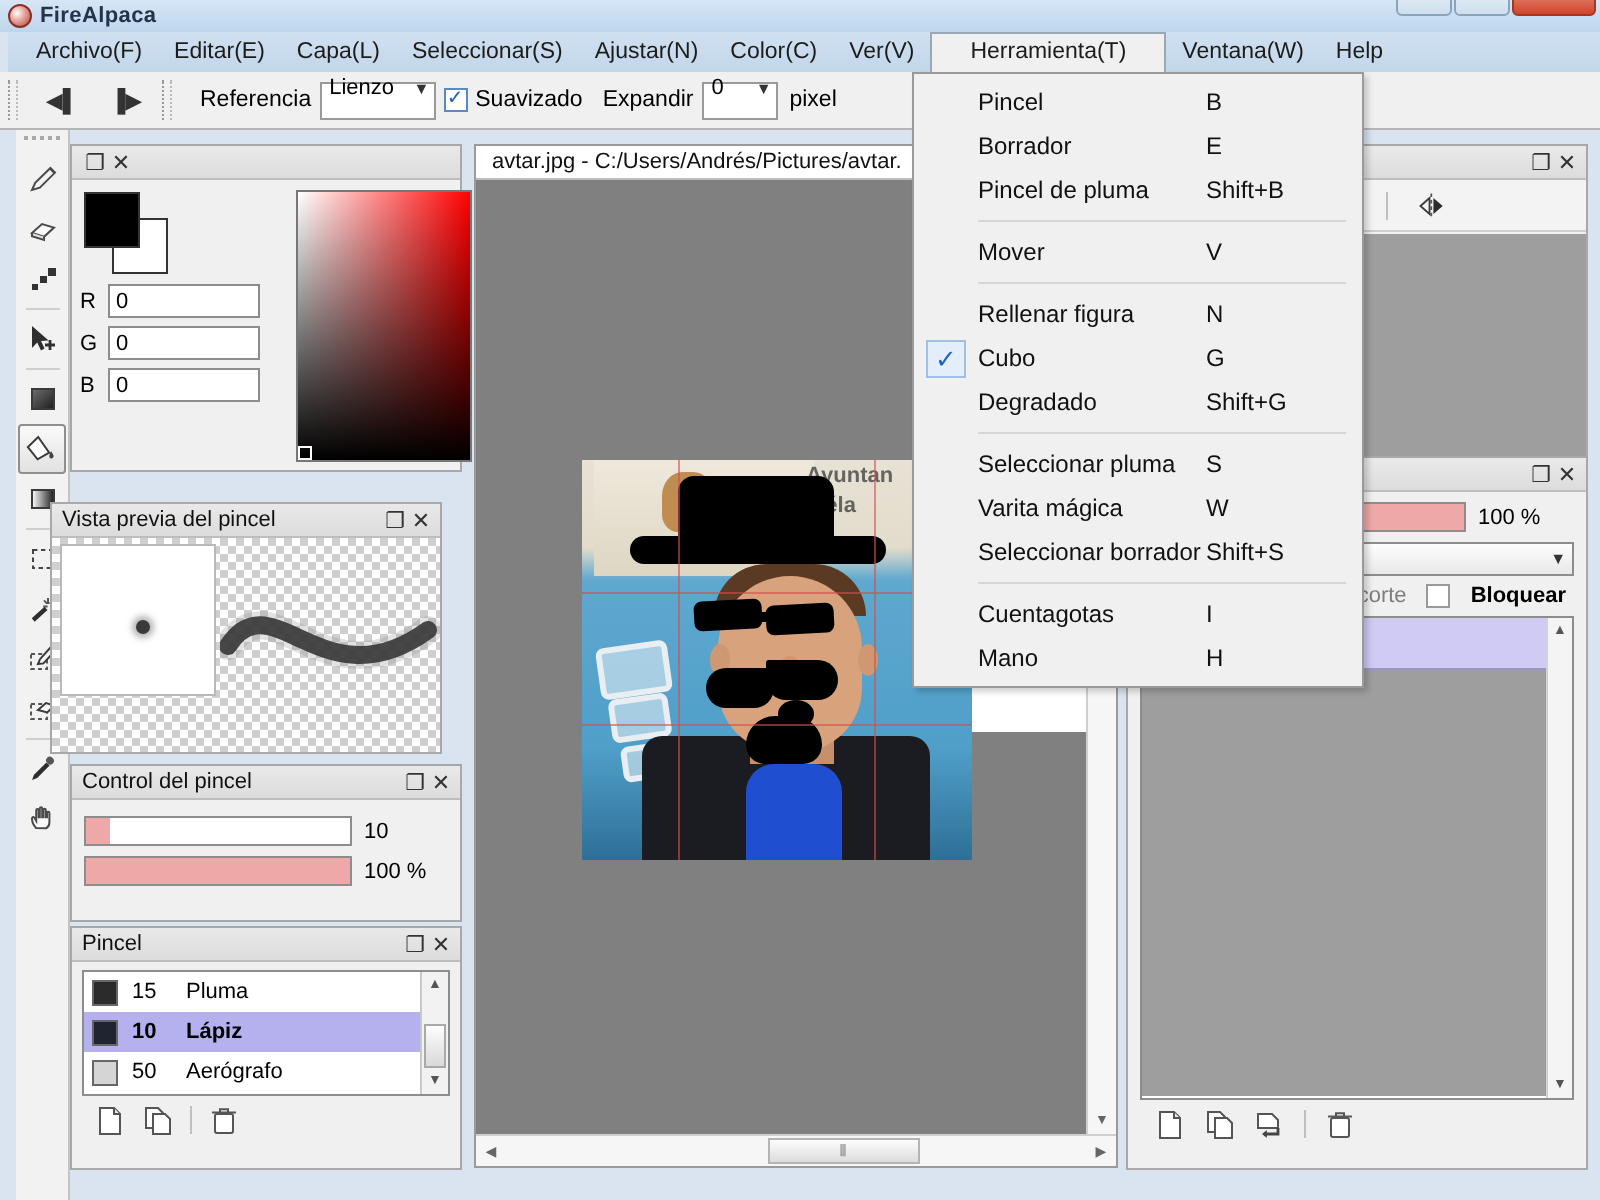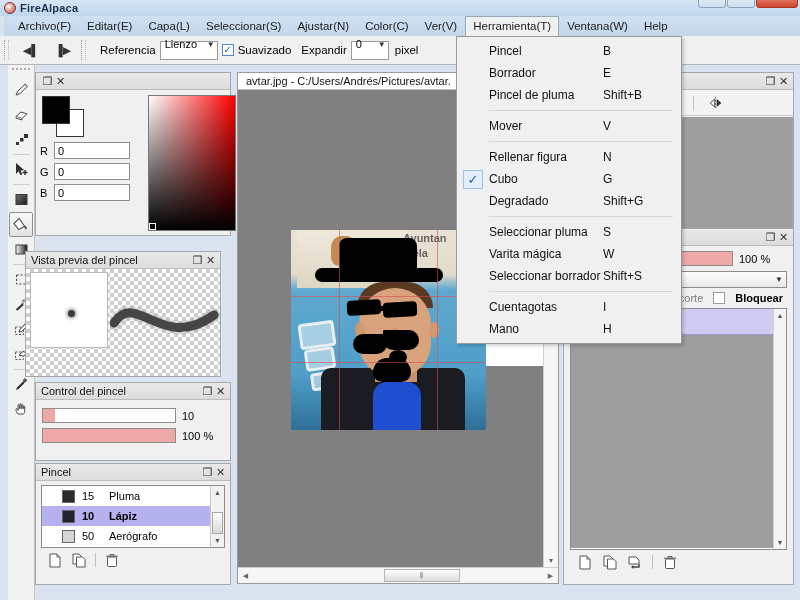--- a/index.html
+++ b/index.html
@@ -39,21 +39,21 @@
     position: absolute; left: 4px; top: 16px; width: 800px; height: 20px;
     background: linear-gradient(180deg,#cfe0f1 0%, #c3d7ea 100%);
     display: flex; align-items: center; padding-left: 6px;
   }
   .menu-item {
     padding: 2px 8px; font-size: 11.5px; color: #1c1c1c; cursor: default;
     line-height: 16px; white-space: nowrap;
   }
   .menu-item.open {
     background: #f0f0f0; border: 1px solid #9aa7b5; border-bottom: none;
-    padding: 1px 7px; height: 20px; position: relative; z-index: 60; text-align: center;
+    padding: 1px 19px; height: 20px; position: relative; z-index: 60; text-align: center;
   }
 
   
   .optionbar {
     position: absolute; left: 0; top: 36px; width: 800px; height: 29px;
     background: #f0f0f0; border-bottom: 1px solid #b6b6b6;
     display: flex; align-items: center; padding-left: 4px; gap: 4px;
   }
   .grip { width: 5px; height: 20px; border-left: 1px dotted #999; border-right: 1px dotted #bbb; margin-right:4px;}
   .navbtn {
@@ -133,21 +133,21 @@
             background: #3a3a3a; box-shadow: 0 0 3px 2px rgba(90,90,90,.45); }
 
   
   .sldrow { display: flex; align-items: center; gap: 6px; margin-bottom: 5px; }
   .sld { height: 15px; border: 1px solid #8d8d8d; background: #fff; position: relative; }
   .sld .fill { position: absolute; left: 0; top: 0; bottom: 0; background: #efa8a8; }
   .sldval { font-size: 11px; white-space: nowrap; }
 
   
   .blist { border: 1px solid #8d8d8d; background: #fff; position: relative; }
-  .brow { display: flex; align-items: center; height: 20px; padding-left: 20px; font-size: 11px; gap: 7px; }
+  .brow { display: flex; align-items: center; height: 20px; padding-left: 4px; font-size: 11px; gap: 7px; }
   .brow.selrow { background: #b5b1ee; font-weight: bold; }
   .bchip { width: 13px; height: 13px; border: 1px solid #666; }
   .bsize { width: 20px; text-align: left; }
   .bscroll { position: absolute; right: 0; top: 0; bottom: 0; width: 14px; background: #f2f2f2; border-left: 1px solid #c8c8c8; }
   .bscroll .arr { height: 13px; display: flex; align-items: center; justify-content: center; font-size: 7px; color: #555; }
   .bscroll .thumb { position: absolute; left: 1px; right: 1px; top: 26px; height: 22px; background: linear-gradient(180deg,#fdfdfd,#d9d9d9); border: 1px solid #a9a9a9; }
   .btoolbar { display: flex; align-items: center; gap: 8px; padding: 4px 6px; }
   .mini { width: 16px; height: 16px; display: flex; align-items: center; justify-content: center; }
   .vsep { width: 1px; height: 14px; background: #c0c0c0; }
 

